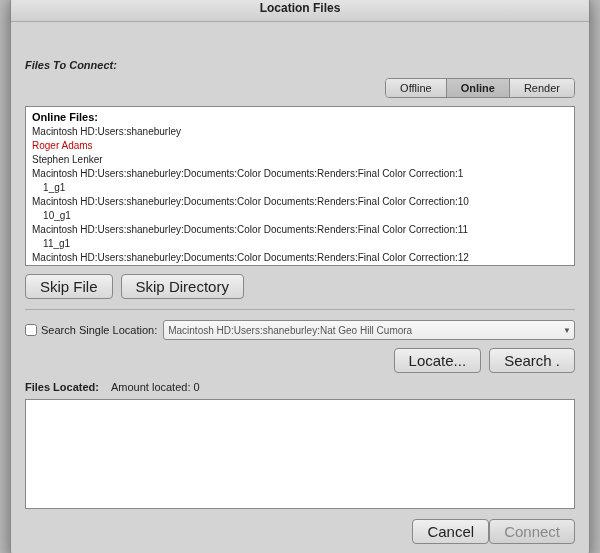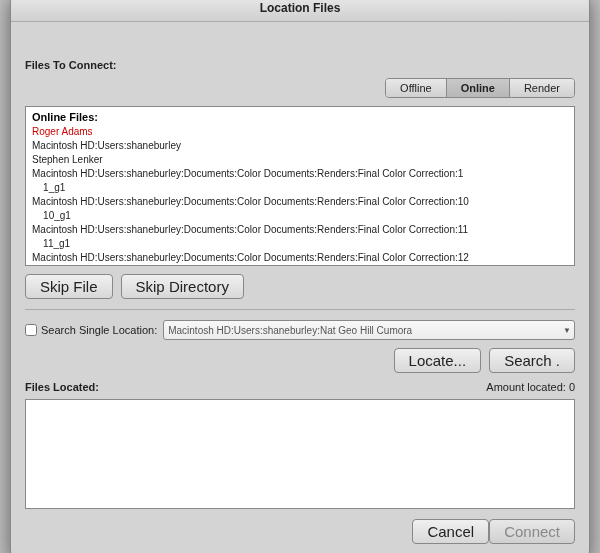--- a/index.html
+++ b/index.html
@@ -36,20 +36,21 @@
     .files-to-connect-row {
       display: flex;
       align-items: center;
       margin-bottom: 8px;
     }
     .files-to-connect-label {
       font-size: 11px;
       font-weight: bold;
       color: #222;
       flex: 1;
+      font-style: italic;
     }
     .tab-group {
       display: flex;
       border: 1px solid #888;
       border-radius: 4px;
       overflow: hidden;
       margin-top: 46px;
     }
     .tab {
       padding: 3px 14px;
@@ -153,21 +154,20 @@
       display: flex;
       justify-content: flex-end;
       gap: 8px;
       margin-bottom: 8px;
     }
     .files-located-row {
       display: flex;
       align-items: center;
       gap: 12px;
       margin-bottom: 6px;
-      justify-content: space-between;
     }
     .files-located-label {
       font-size: 11px;
       font-weight: bold;
       color: #222;
     }
     .stat-label {
       font-size: 11px;
       color: #222;
     }
@@ -205,22 +205,22 @@
       <div class="tab-group">
         <div class="tab">Offline</div>
         <div class="tab active">Online</div>
         <div class="tab">Render</div>
       </div>
     </div>
 
     <div class="files-list-container">
       <div class="files-list">
         <div class="files-list-title">Online Files:</div>
+        <div class="file-item">Macintosh HD:Users:shaneburley</div>
         <div class="file-item highlight">Roger Adams</div>
-        <div class="file-item">Macintosh HD:Users:shaneburley</div>
         <div class="file-item">Stephen Lenker</div>
         <div class="file-item">Macintosh HD:Users:shaneburley:Documents:Color Documents:Renders:Final Color Correction:1</div>
         <div class="file-item">&nbsp;&nbsp;&nbsp;&nbsp;1_g1</div>
         <div class="file-item">Macintosh HD:Users:shaneburley:Documents:Color Documents:Renders:Final Color Correction:10</div>
         <div class="file-item">&nbsp;&nbsp;&nbsp;&nbsp;10_g1</div>
         <div class="file-item">Macintosh HD:Users:shaneburley:Documents:Color Documents:Renders:Final Color Correction:11</div>
         <div class="file-item">&nbsp;&nbsp;&nbsp;&nbsp;11_g1</div>
         <div class="file-item">Macintosh HD:Users:shaneburley:Documents:Color Documents:Renders:Final Color Correction:12</div>
 
       </div>

